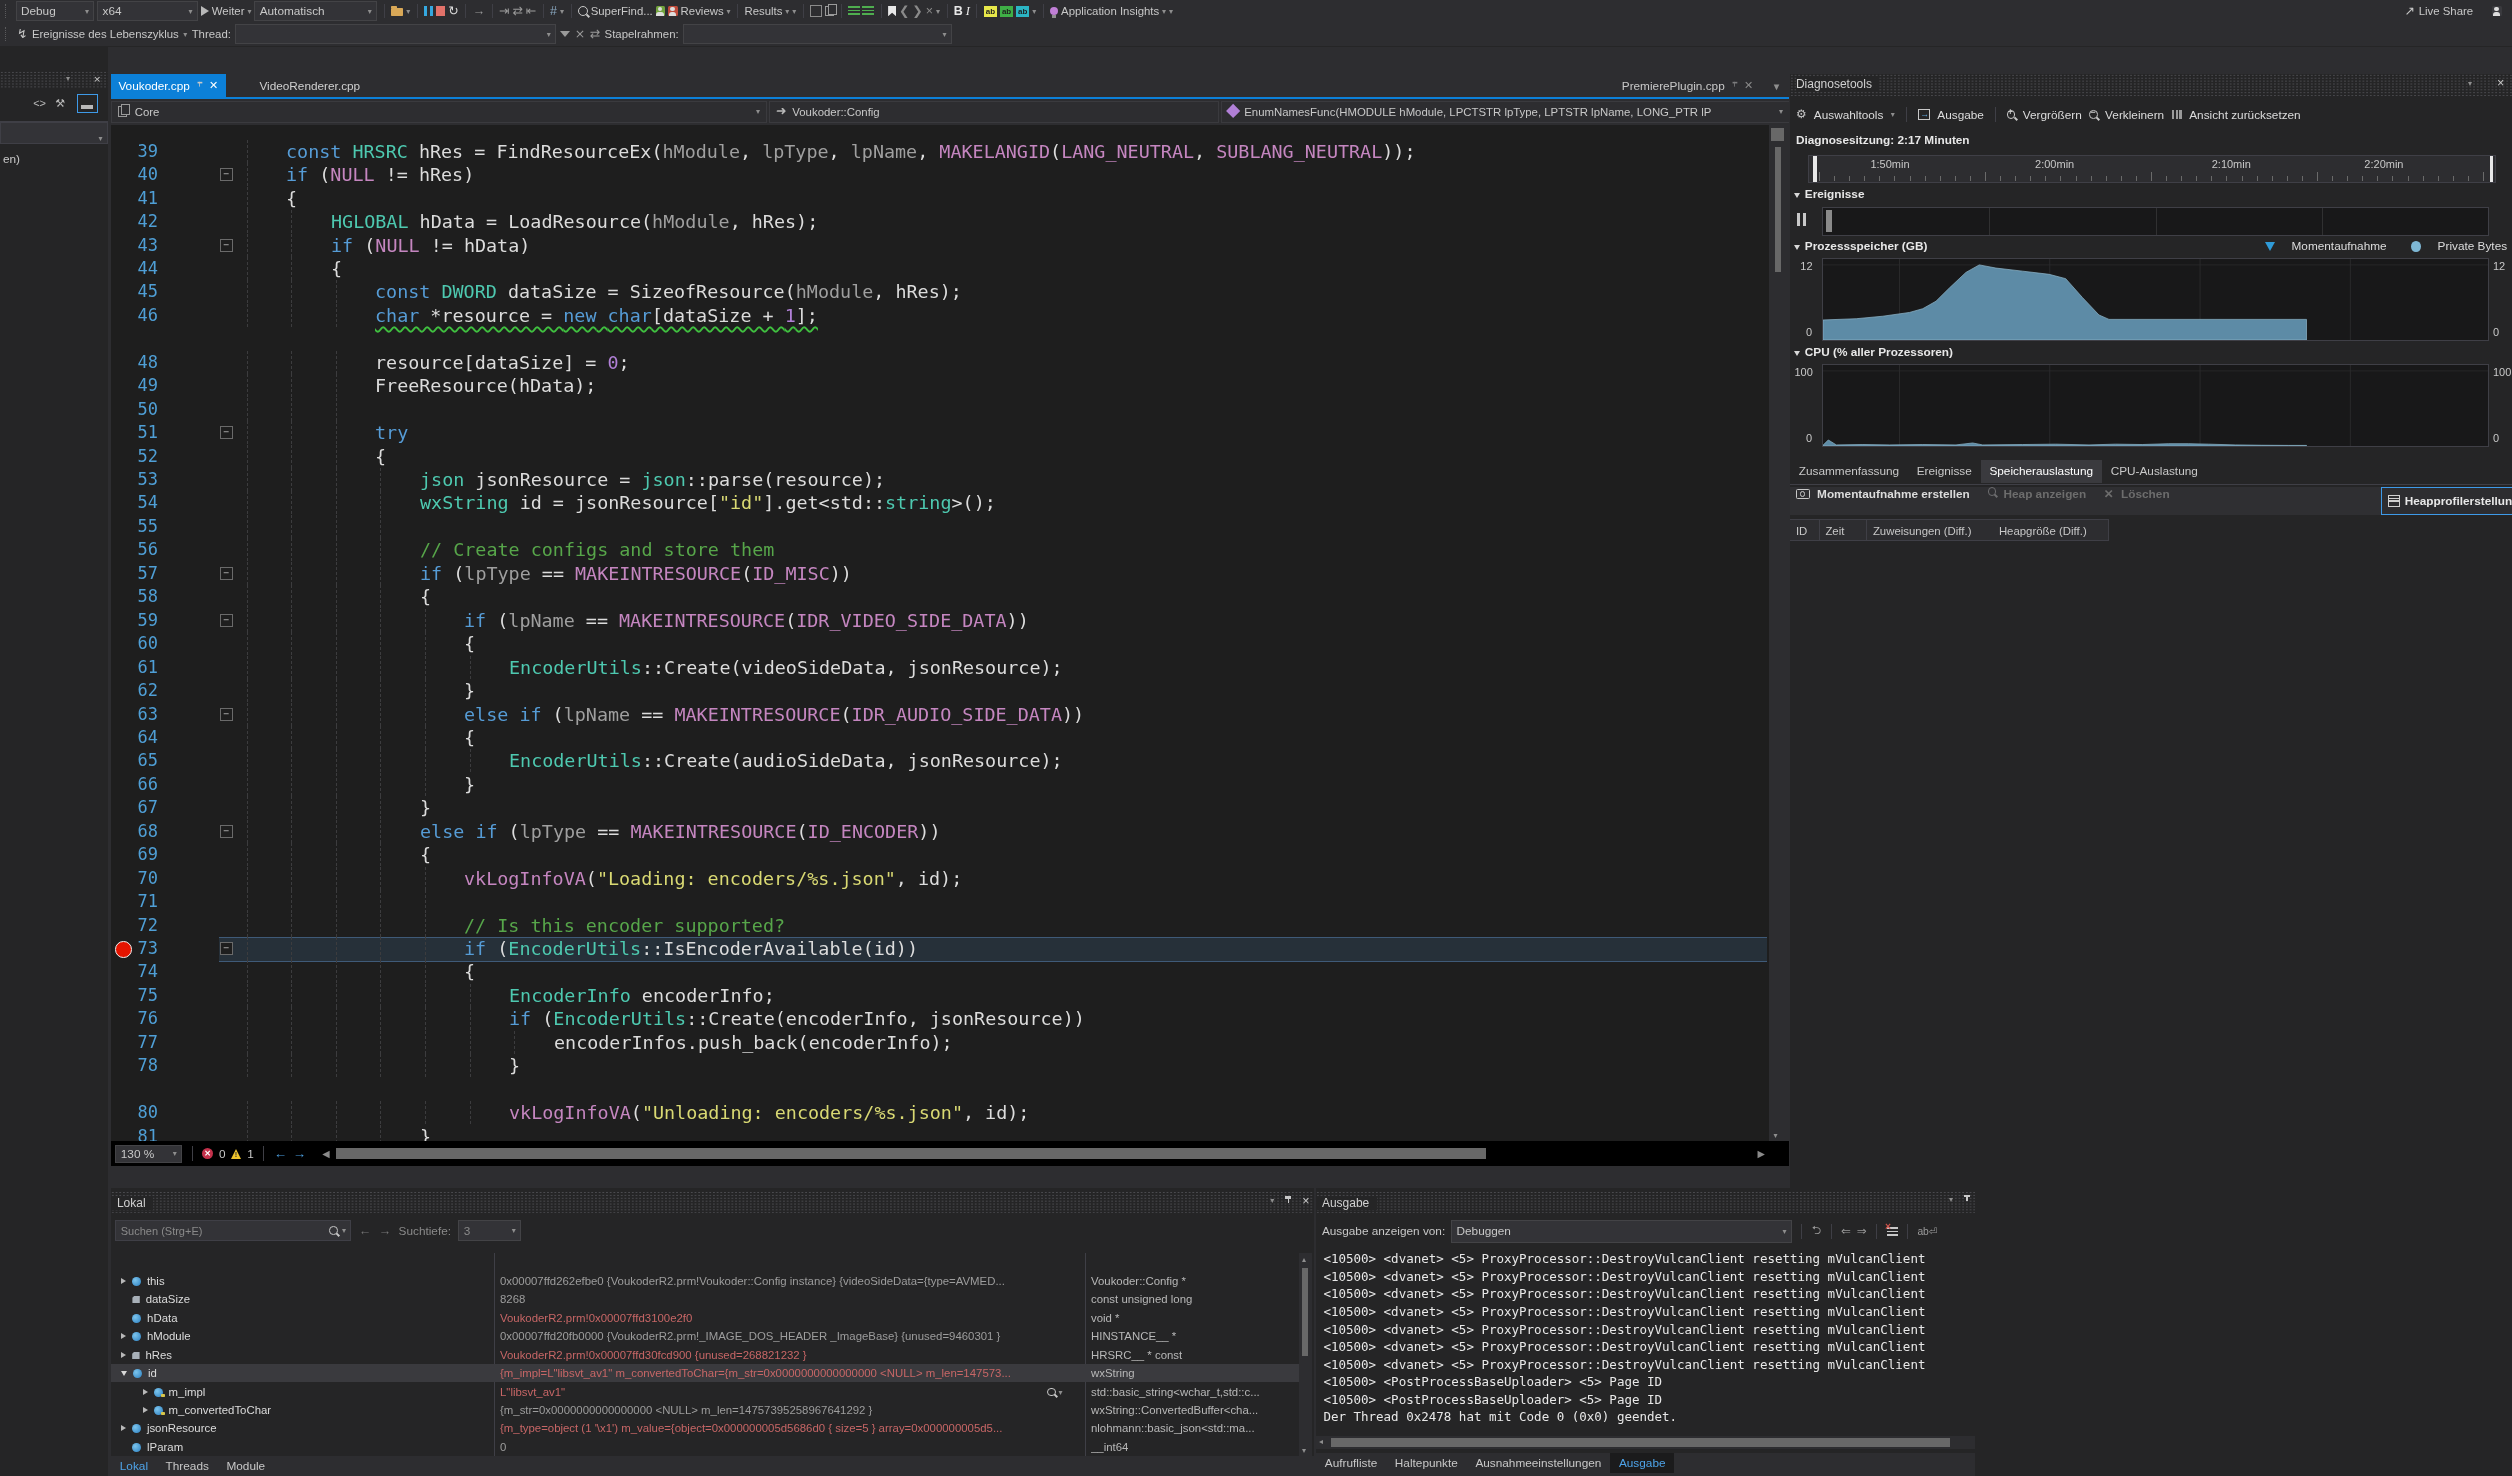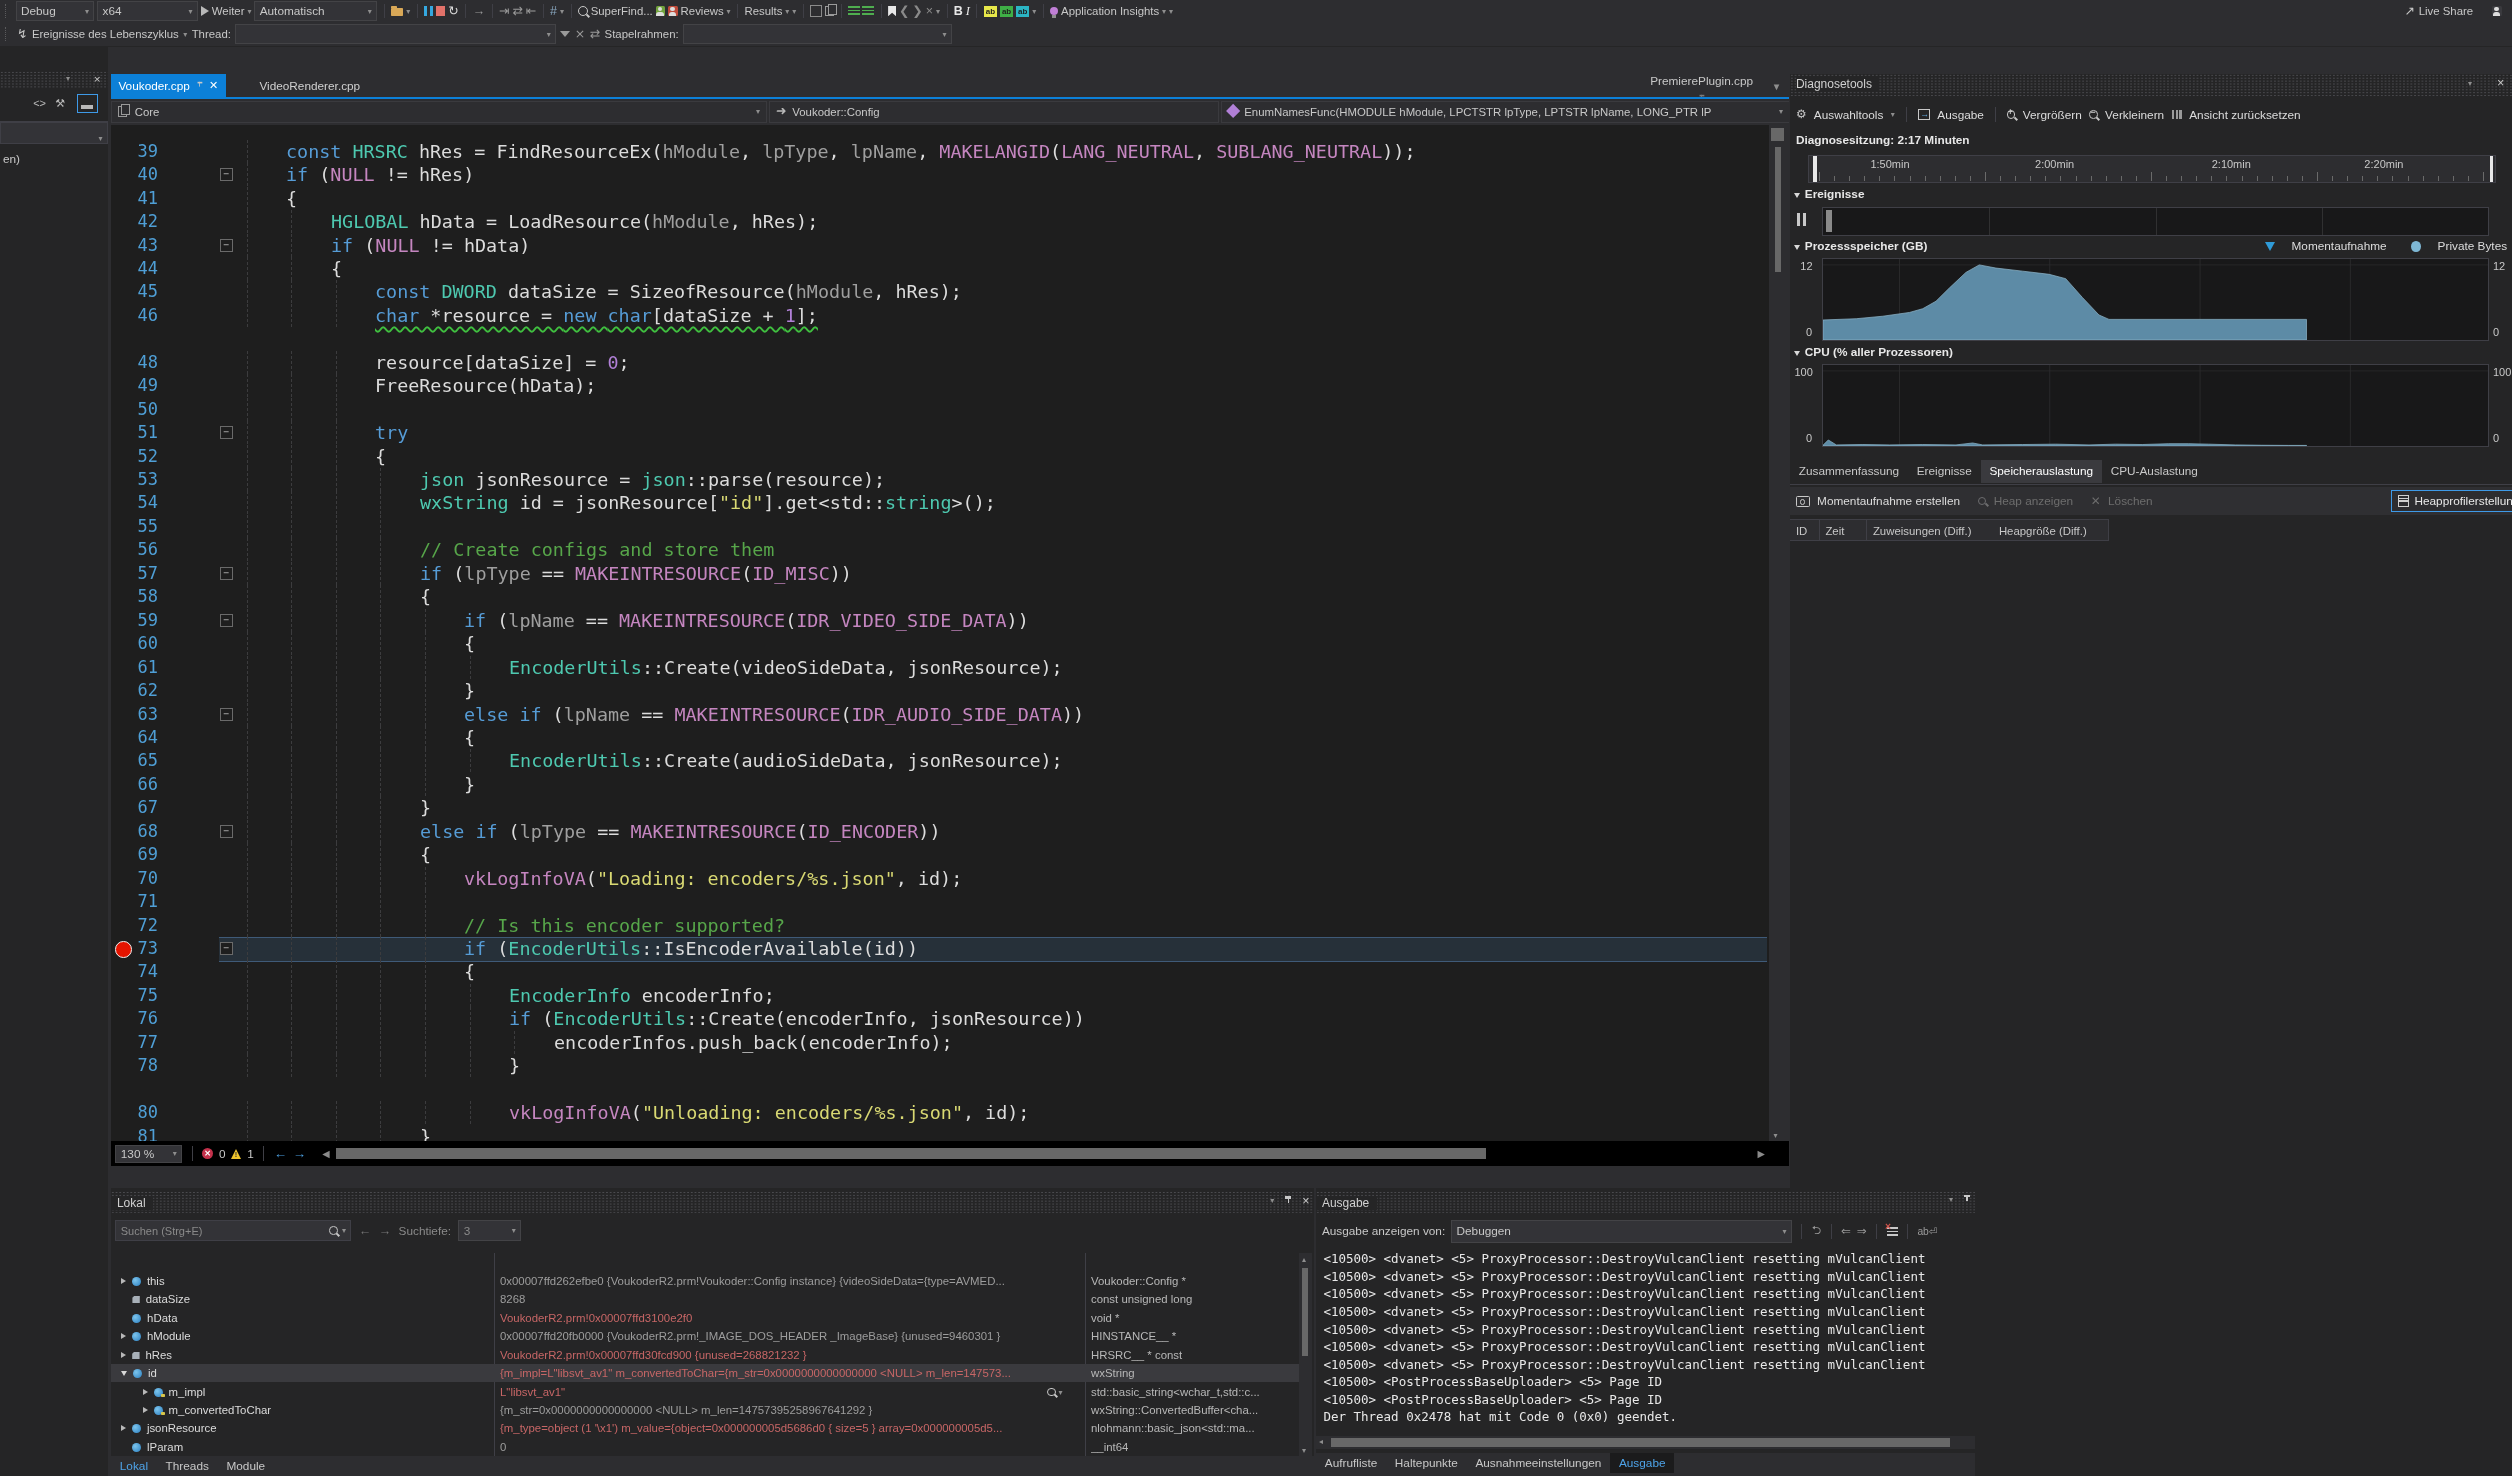--- a/index.html
+++ b/index.html
@@ -242,21 +242,21 @@
 
 <div id="tabstrip" class="r">
   <div class="tab active" style="left:0;">
     <span>Voukoder.cpp</span>
     <span class="ic i-pin" style="transform:scale(.8);"></span>
     <span style="font-size:11px;">✕</span>
   </div>
   <div class="tab" style="left:141px;">
     <span>VideoRenderer.cpp</span>
   </div>
-  <div class="tab" style="right:29.5px;color:#c8c8c8;flex-direction:column;">
+  <div class="tab" style="right:29.5px;color:#c8c8c8;">
     <span>PremierePlugin.cpp</span>
     <span class="ic i-pin" style="opacity:.5;transform:scale(.8);"></span>
     <span style="font-size:11px;color:#8a8a8a;">✕</span>
   </div>
   <span class="r chev" style="right:8.8px;top:6.6px;font-size:9.6px;">▼</span>
 </div>
 <div id="blueline" class="r"></div>
 
 <div id="breadcrumb" class="r">
   <div class="crumb" style="width:656px;">
@@ -473,21 +473,21 @@
           <line x1="511.43399999999997" x2="511.43399999999997" y1="0" y2="110" stroke="#303031"></line>
           <line x1="715.2860000000001" x2="715.2860000000001" y1="0" y2="110" stroke="#303031"></line>
           <line x1="0" x2="902" y1="8" y2="8" stroke="#2c2c2e"></line>
           <polygon points="0,110 0.0,109.0 7.2,101.8 18.0,108.5 54.1,108.0 90.2,108.5 135.3,108.0 180.4,108.5 203.0,105.9 216.5,108.5 270.6,108.0 315.7,107.5 360.8,108.5 396.9,107.5 433.0,108.0 469.0,106.9 496.1,106.9 523.2,107.5 559.2,108.5 595.3,109.0 631.4,109.2 655.8,109.2 655.8,110" fill="#5d8ba6" stroke="#8db4c9" stroke-width="1"></polygon>
         </svg>
     </div>
     <span class="axlab" style="left:703px;top:1.5px;">100</span>
     <span class="axlab" style="left:703px;bottom:2.9px;">0</span>
   </div>
   <div class="dsec dtabs" id="diagtabs" style="top:386px;height:23.6px;border-bottom:0.7px solid #3f3f46;"><span class="dtab">Zusammenfassung</span><span class="dtab">Ereignisse</span><span class="dtab active">Speicherauslastung</span><span class="dtab">CPU-Auslastung</span></div>
-  <div class="dsec" style="top:413px;height:28px;background:#2f2f32;display:flex;align-items:center;gap:7.4px;padding-left:5.9px;box-sizing:border-box;">
+  <div class="dsec" style="top:413px;height:28px;background:#2f2f32;display:flex;gap:7.4px;padding-left:5.9px;box-sizing:border-box;font-weight:bold;">
     <span class="ic i-cam"></span>
     <span style="color:#dcdcdc;">Momentaufnahme erstellen</span>
     <span class="ic i-mag sm" style="opacity:.4;margin-left:10.3px;"></span>
     <span style="color:#6d6d6d;">Heap anzeigen</span>
     <span style="color:#6d6d6d;font-size:11.8px;margin-left:10.3px;">✕</span>
     <span style="color:#6d6d6d;">Löschen</span>
     <span style="flex:1;"></span>
     <span class="hbtn" style="margin-right:-13.3px;">
       <span class="ic i-chip"></span>
       <span>Heapprofilerstellung</span>

